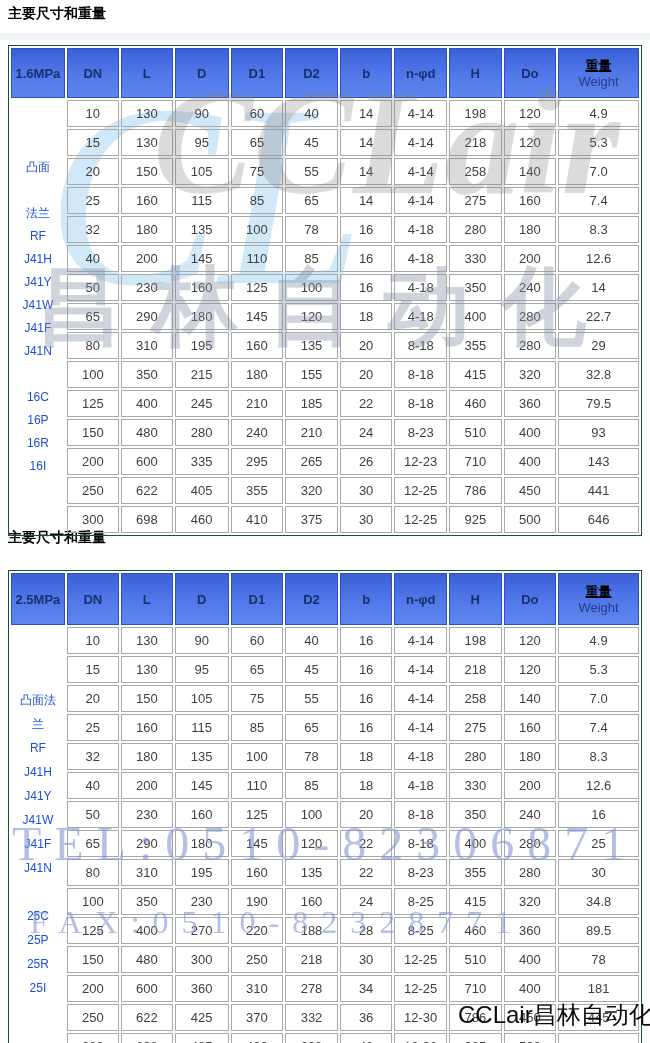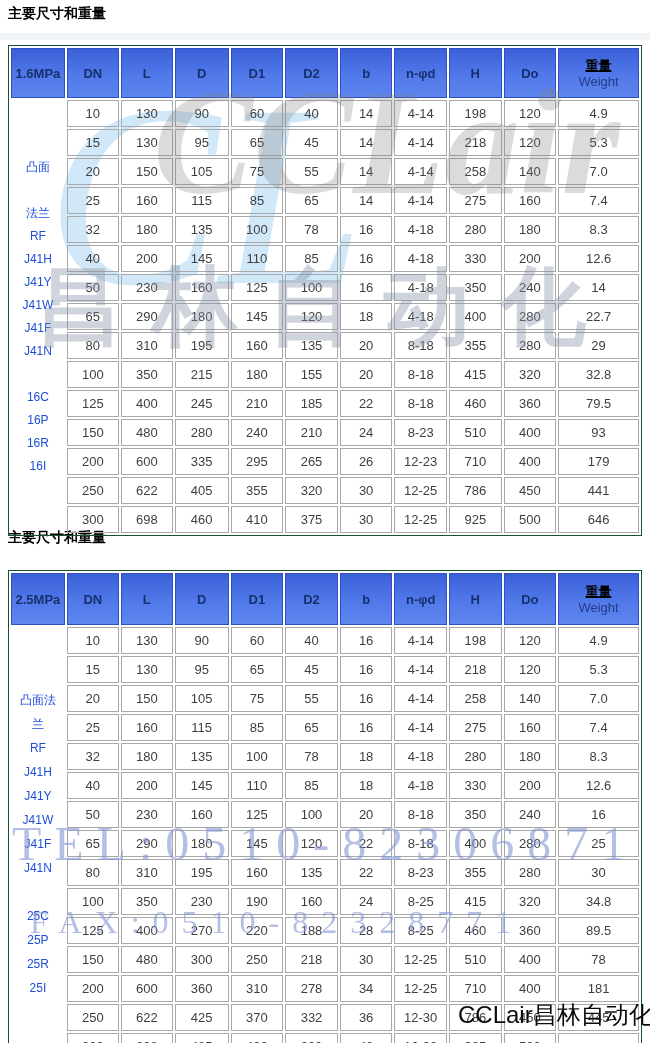--- a/index.html
+++ b/index.html
@@ -245,21 +245,21 @@
           <tr>
             <td>200</td>
             <td>600</td>
             <td>335</td>
             <td>295</td>
             <td>265</td>
             <td>26</td>
             <td>12-23</td>
             <td>710</td>
             <td>400</td>
-            <td>179</td>
+            <td>143</td>
           </tr>
           <tr>
             <td>250</td>
             <td>622</td>
             <td>405</td>
             <td>355</td>
             <td>320</td>
             <td>30</td>
             <td>12-25</td>
             <td>786</td>

